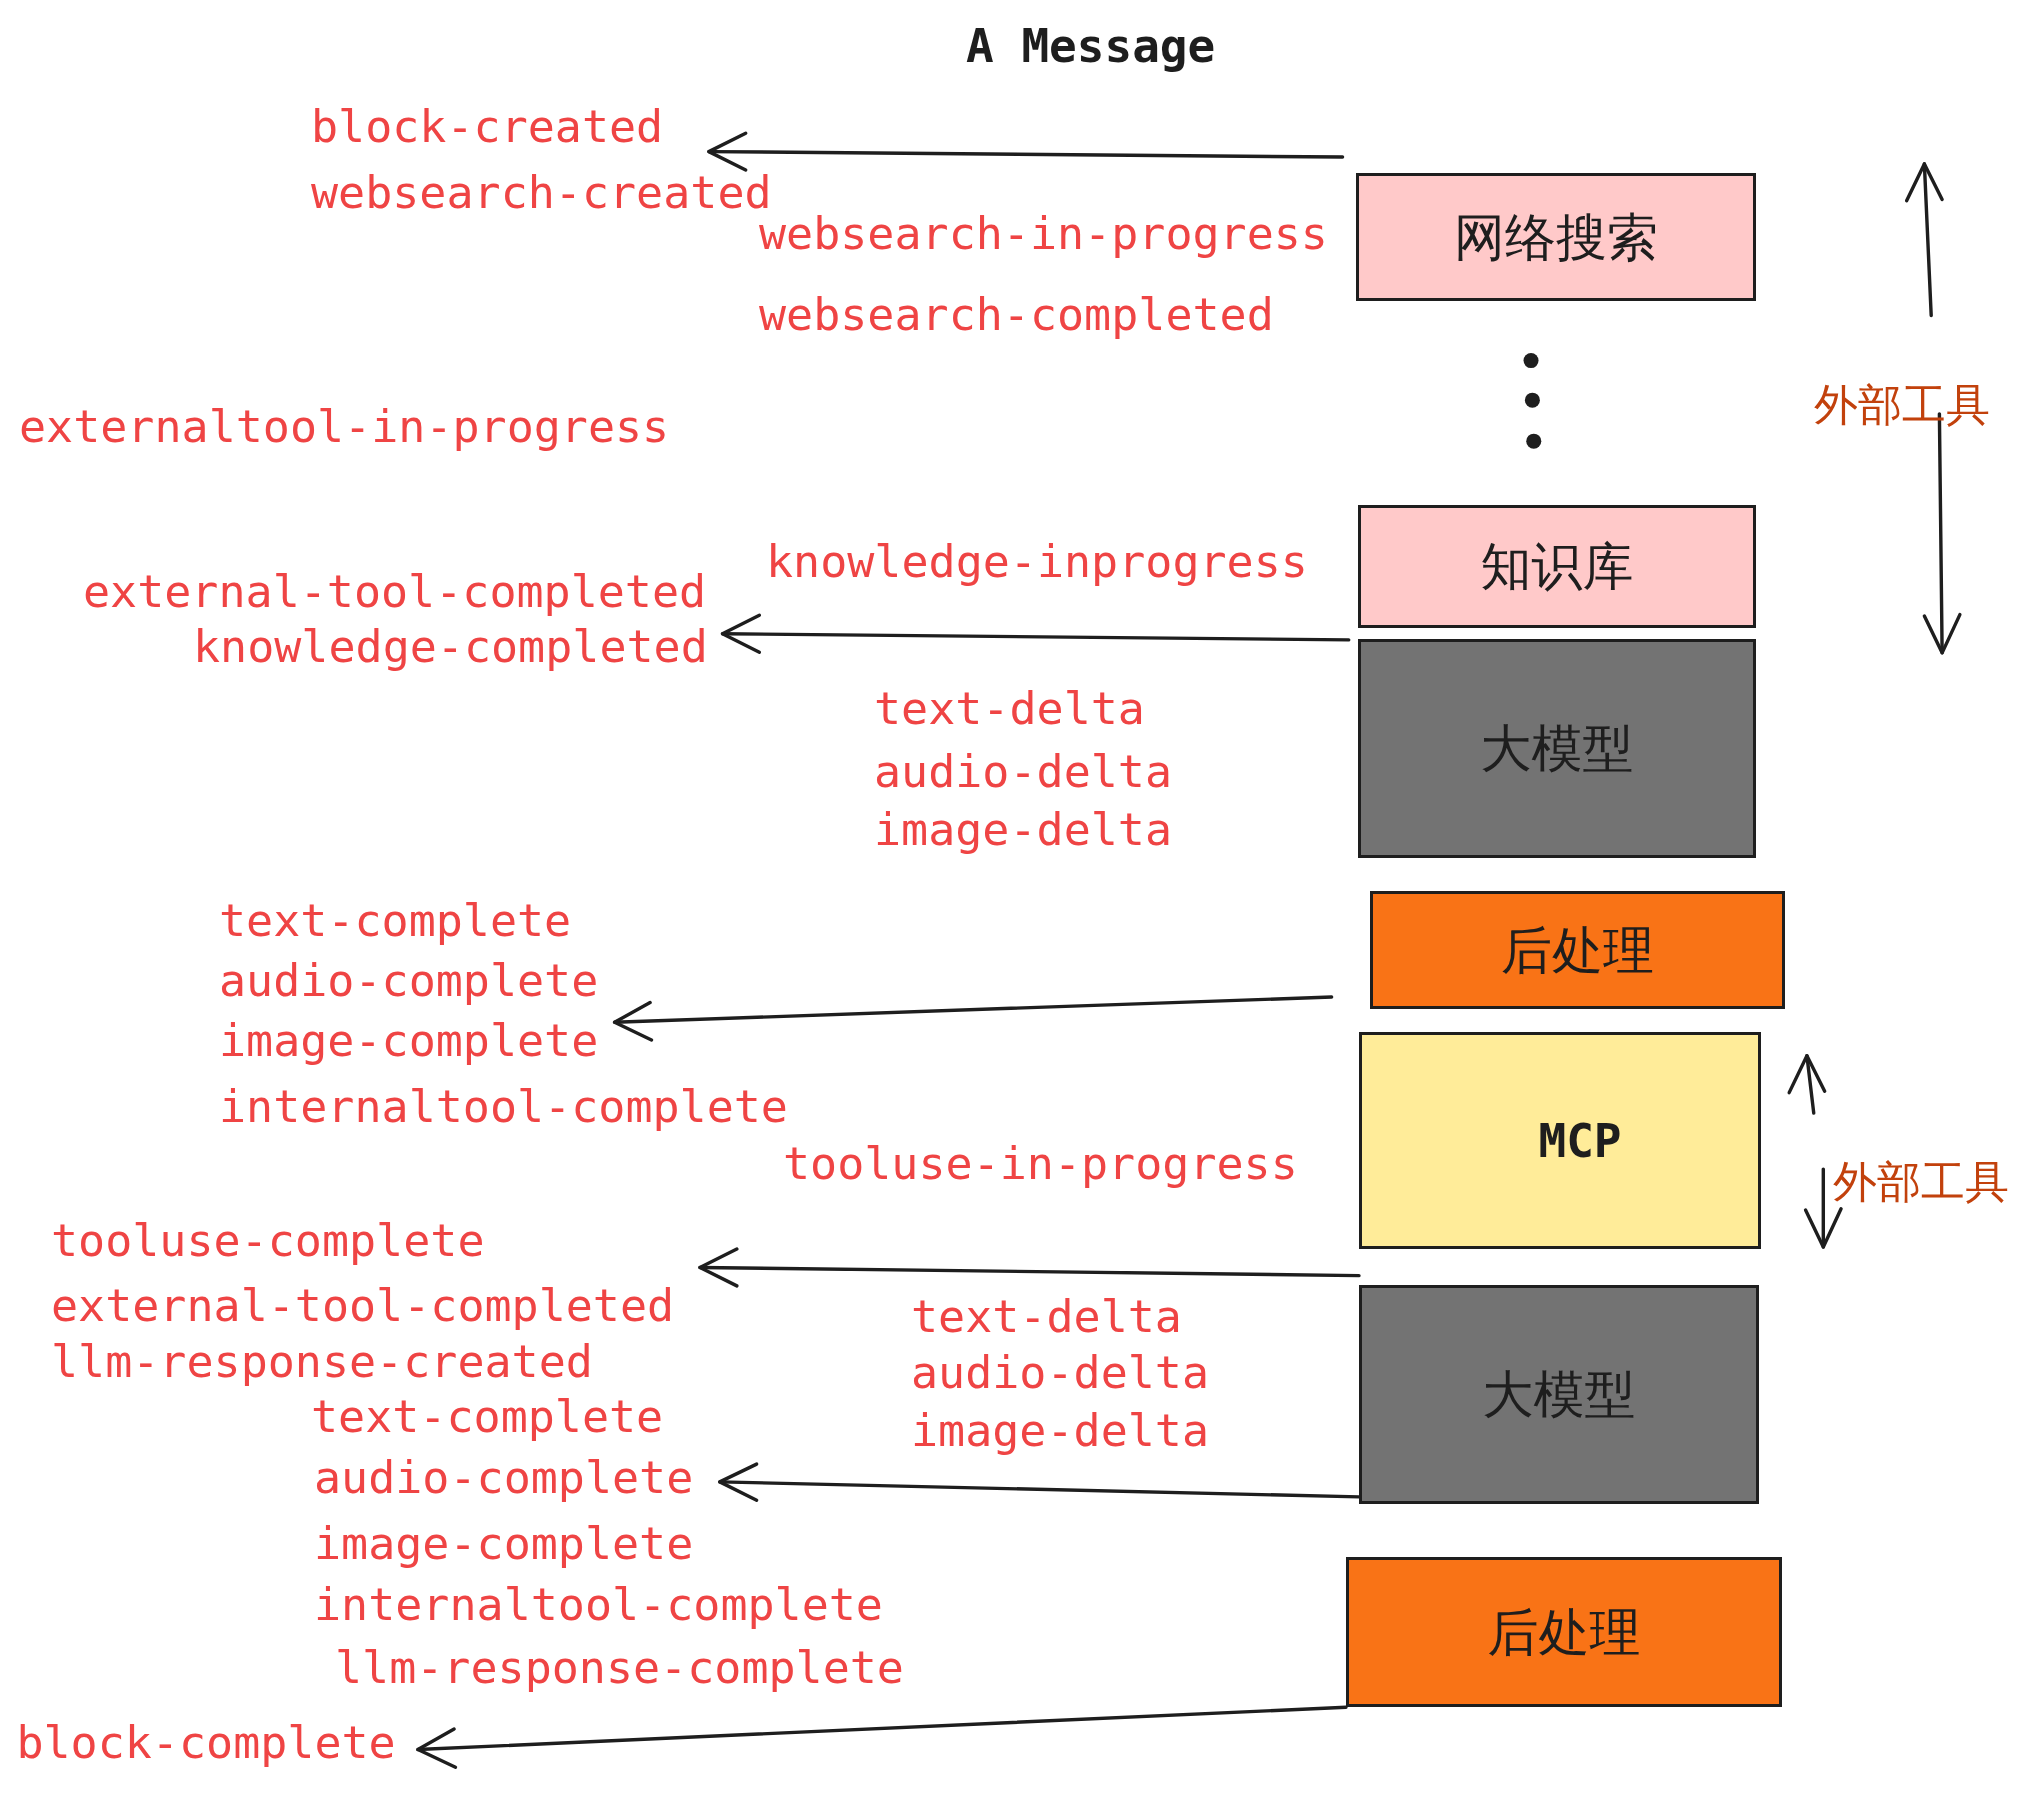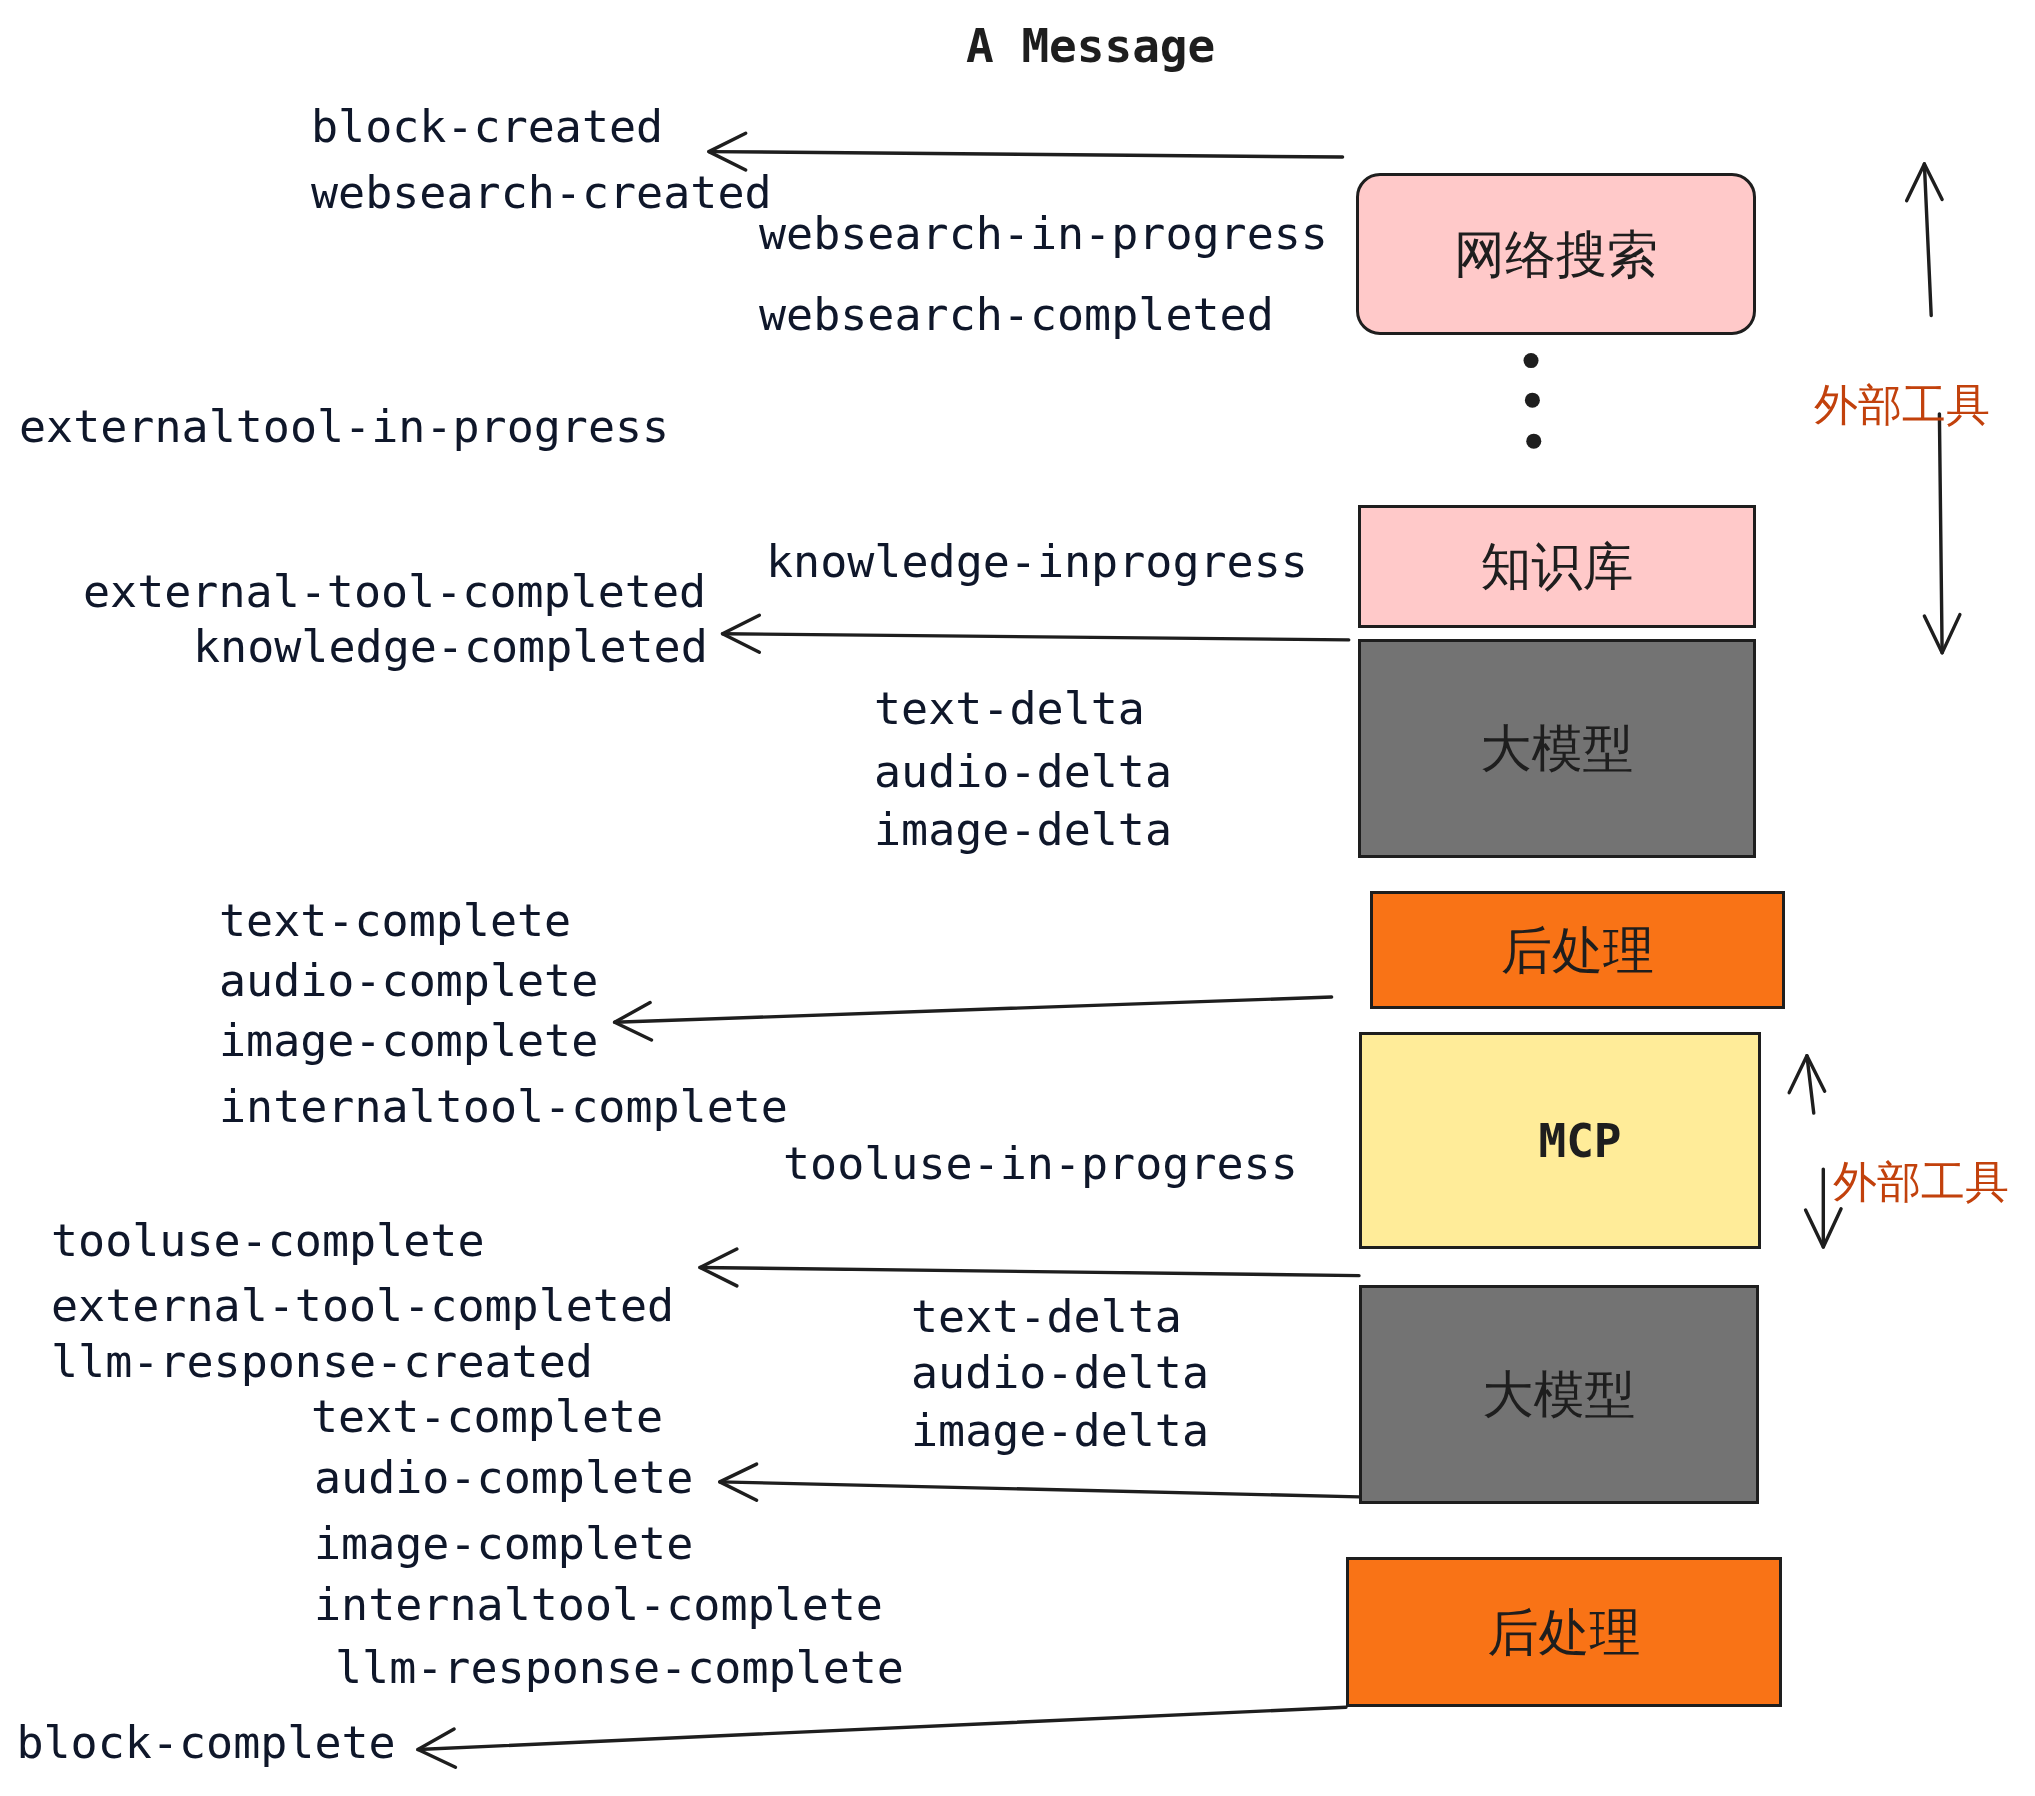--- a/index.html
+++ b/index.html
@@ -1,18 +1,18 @@
 <!DOCTYPE html>
 <html style="font-size:11px"><head>
 <meta charset="utf-8">
 <style>
   html,body{margin:0;padding:0;background:#ffffff;}
   #canvas{position:relative;width:2035px;height:1796px;background:#ffffff;overflow:hidden;
           font-family:"DejaVu Sans Mono",monospace;color:#1e1e1e;padding-left:48px;}
-  .ev{position:absolute;font:500 45px/1.1 "DejaVu Sans Mono",monospace;color:#0f172a;white-space:nowrap;}
+  .ev{position:absolute;font:500 45px/1.1 "DejaVu Sans Mono",monospace;color:#ef4444;white-space:nowrap;}
   .ttl{position:absolute;font:600 46px/1.1 "DejaVu Sans Mono",monospace;color:#1e1e1e;white-space:nowrap;}
   .bx{position:absolute;box-sizing:border-box;border:3.4px solid #1e1e1e;
       display:flex;align-items:center;justify-content:center;}
   .bx .lbl{font:400 51px/1 "Liberation Sans",sans-serif;color:#1e1e1e;white-space:nowrap;}
   .bx .lbl.mono{font:700 46px/1 "DejaVu Sans Mono",monospace;margin-left:40px;}
   .pink{background:#ffc9c9;}
   .green{background:#737373;}
   .yellow{background:#ffec99;}
   .white{background:#f97316;}
   .side{position:absolute;font:400 44px/1 "Liberation Sans",sans-serif;color:#c2410c;white-space:nowrap;margin-top:44px;}
@@ -93,21 +93,21 @@
   <div class="ev" style="left:911px;top:1292px;">text-delta</div>
   <div class="ev" style="left:911px;top:1348px;">audio-delta</div>
   <div class="ev" style="left:911px;top:1406px;">image-delta</div>
   <div class="ev" style="left:311px;top:1392px;">text-complete</div>
   <div class="ev" style="left:314px;top:1453px;">audio-complete</div>
   <div class="ev" style="left:314px;top:1519px;">image-complete</div>
   <div class="ev" style="left:314px;top:1580px;">internaltool-complete</div>
   <div class="ev" style="left:314px;top:1643px;margin-left:21px;">llm-response-complete</div>
   <div class="ev" style="left:16.4px;top:1718px;">block-complete</div>
 
-  <div class="bx pink" style="left:1356px;top:173px;width:400px;height:162px;border-radius:24px;">
+  <div class="bx pink" style="left:1356px;top:173px;width:400px;height:128px;">
     <span class="lbl">网络搜索</span>
   </div>
   <div class="bx pink" style="left:1358px;top:505px;width:398px;height:123px;">
     <span class="lbl">知识库</span>
   </div>
   <div class="bx green" style="left:1358px;top:639px;width:398px;height:219px;">
     <span class="lbl">大模型</span>
   </div>
   <div class="bx white" style="left:1370px;top:891px;width:415px;height:118px;">
     <span class="lbl">后处理</span>

